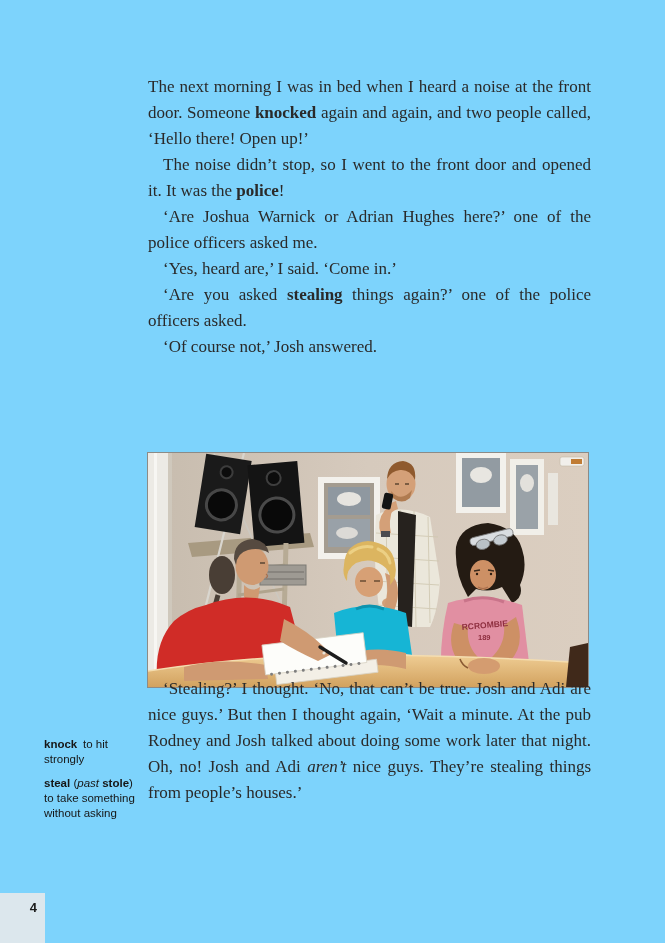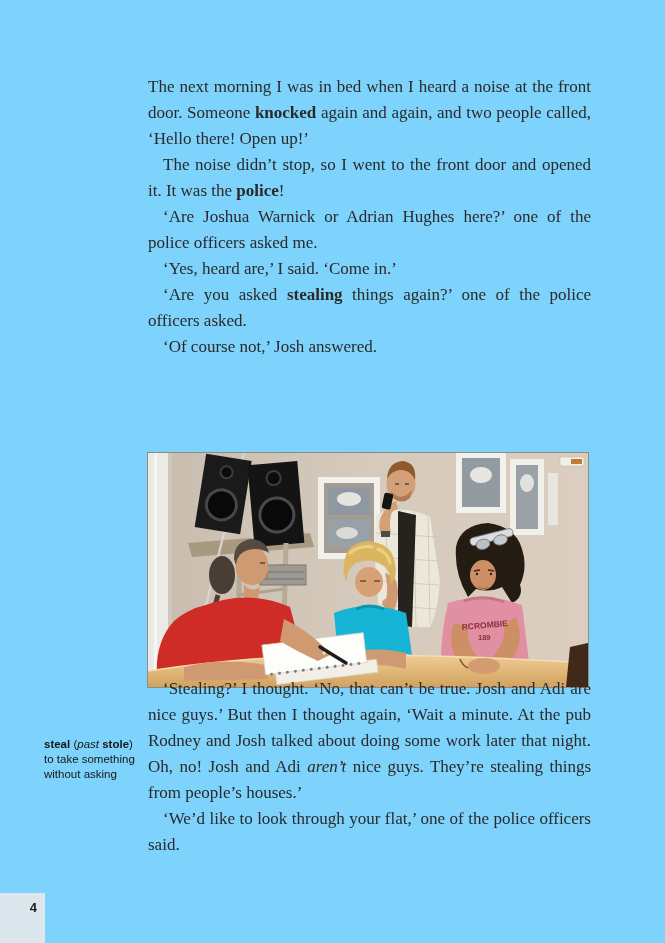--- a/index.html
+++ b/index.html
@@ -216,24 +216,24 @@
         <path d="M172,194 L198,210" stroke="#1c1c1c" stroke-width="3.4" stroke-linecap="round"></path>
         <circle cx="176" cy="200" r="1.6" fill="#e8e4da"></circle>
       </g>
 
       <path d="M422,194 L440,190 L440,234 L418,234 Z" fill="#40291a"></path>
     </svg>
   </figure>
 
   <div id="story-bottom" class="story">
       <p class="indent"><span>‘Stealing?’ I thought. ‘No, that can’t be true. Josh and Adi are nice guys.’ But then I thought again, ‘Wait a minute. At the pub Rodney and Josh talked about doing some work later that night. Oh, no! Josh and Adi </span><span class="i">aren’t</span><span> nice guys. They’re stealing things from people’s houses.’</span></p>
-      <p class="indent"><span>‘We’d like to look through your flat,’ one of the police officers said.</span></p>
     </div>
 
   <aside class="glossary">
+      <p><span class="b">knock</span><span> to hit strongly</span></p>
       <p><span class="b">steal</span><span> (</span><span class="i">past</span><span> </span><span class="b">stole</span><span>) to take something without asking</span></p>
     </aside>
 
   <div class="page-tab" style="background: rgb(220, 231, 237);">
     <span class="num">4</span>
   </div>
 
 </div>
 
 </body></html>

